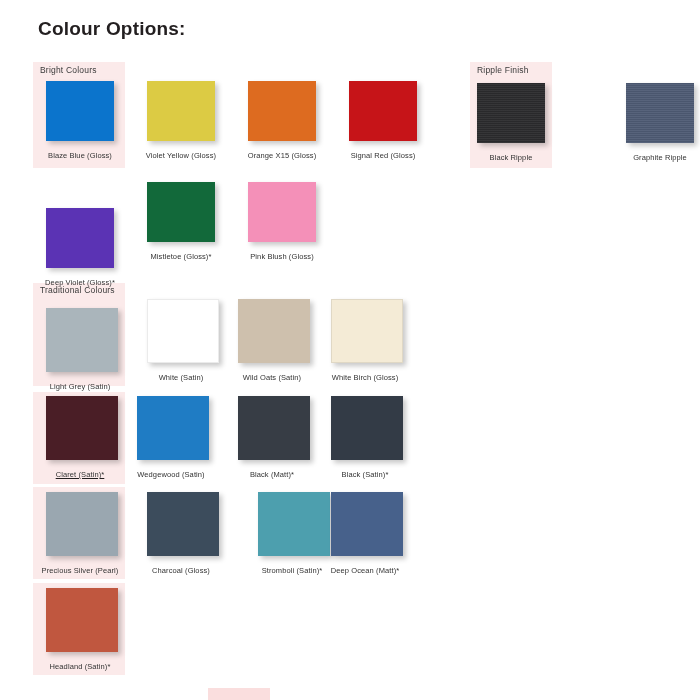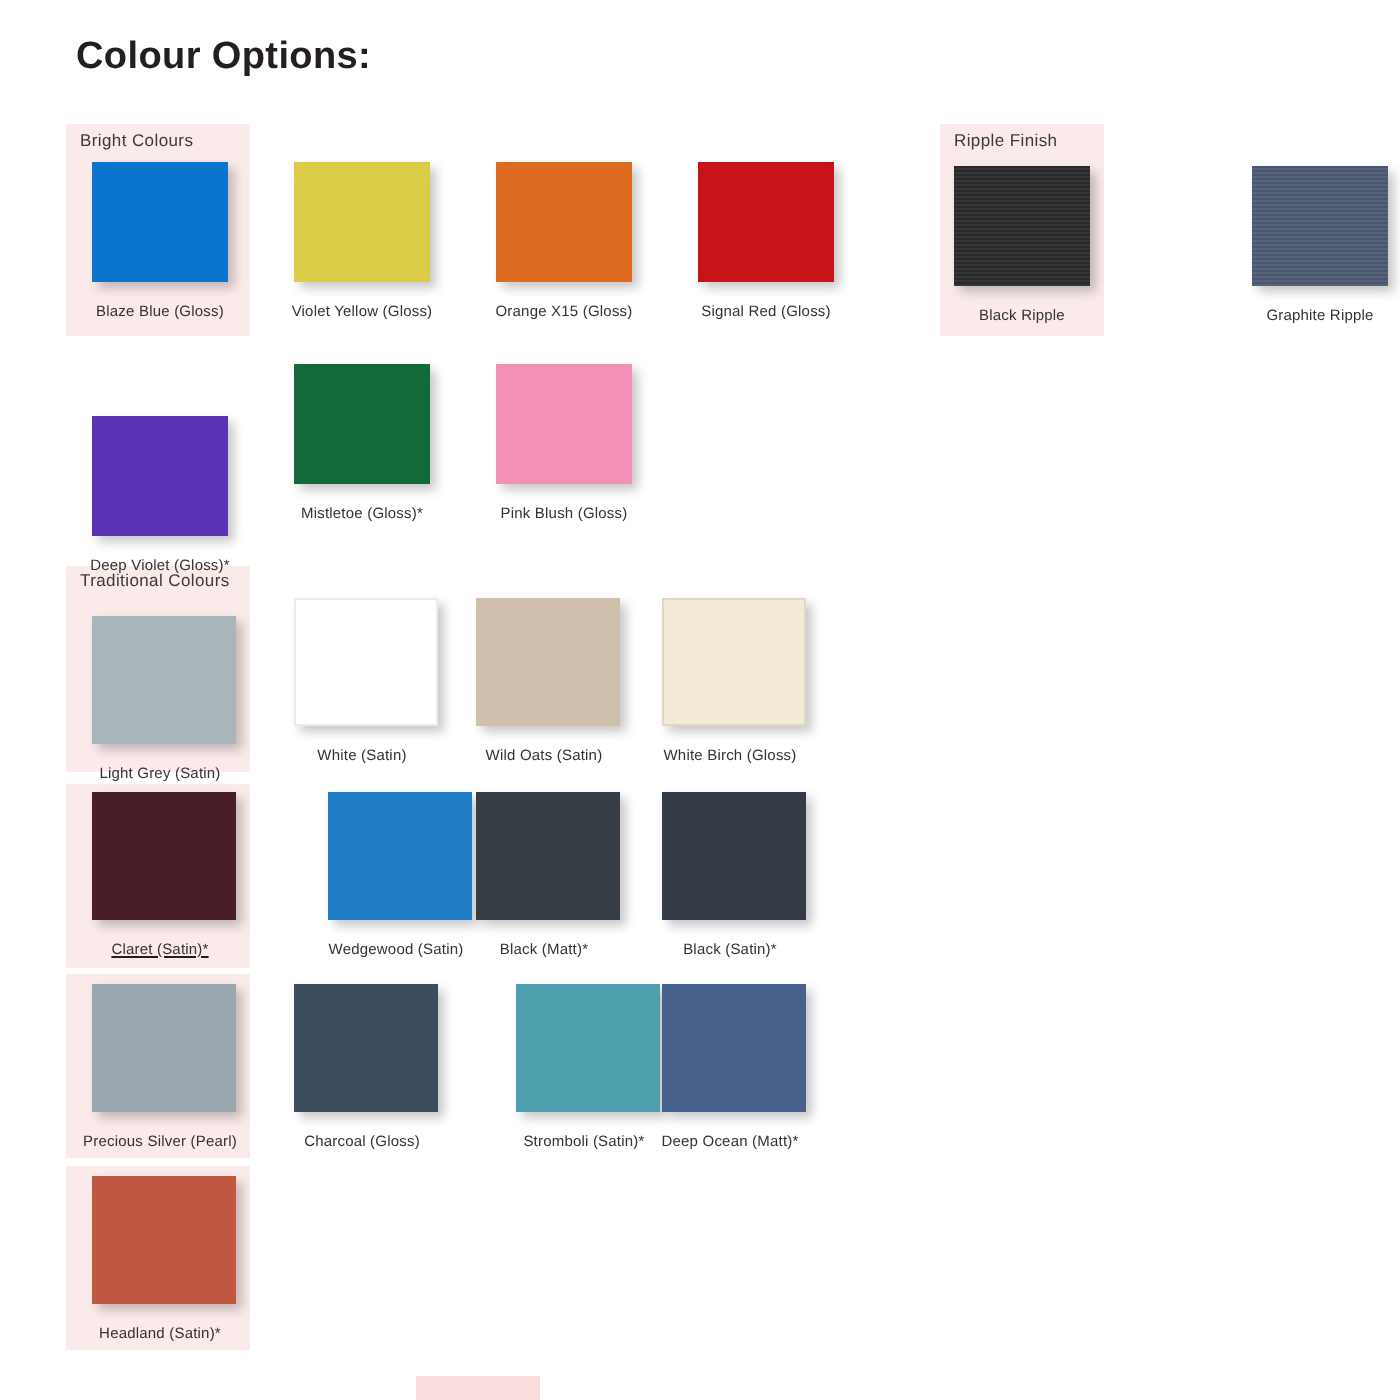--- a/index.html
+++ b/index.html
@@ -157,21 +157,21 @@
 </div>
 <div class="swatch-cell wide" style="left:331px; top:299px;">
   <div class="chip bordered" style="background-color: rgb(244, 235, 214);"></div>
   <div class="chip-label">White Birch (Gloss)</div>
 </div>
 
 <div class="swatch-cell wide" style="left:46px; top:396px;text-decoration:underline;">
   <div class="chip" style="background-color: rgb(74, 30, 38);"></div>
   <div class="chip-label">Claret (Satin)*</div>
 </div>
-<div class="swatch-cell wide" style="left:164px; top:396px;">
+<div class="swatch-cell wide" style="left:137px; top:396px;">
   <div class="chip" style="background-color: rgb(31, 124, 196);"></div>
   <div class="chip-label">Wedgewood (Satin)</div>
 </div>
 <div class="swatch-cell wide" style="left:238px; top:396px;">
   <div class="chip" style="background-color: rgb(55, 61, 69);"></div>
   <div class="chip-label">Black (Matt)*</div>
 </div>
 <div class="swatch-cell wide" style="left:331px; top:396px;">
   <div class="chip" style="background-color: rgb(51, 59, 70);"></div>
   <div class="chip-label">Black (Satin)*</div>

